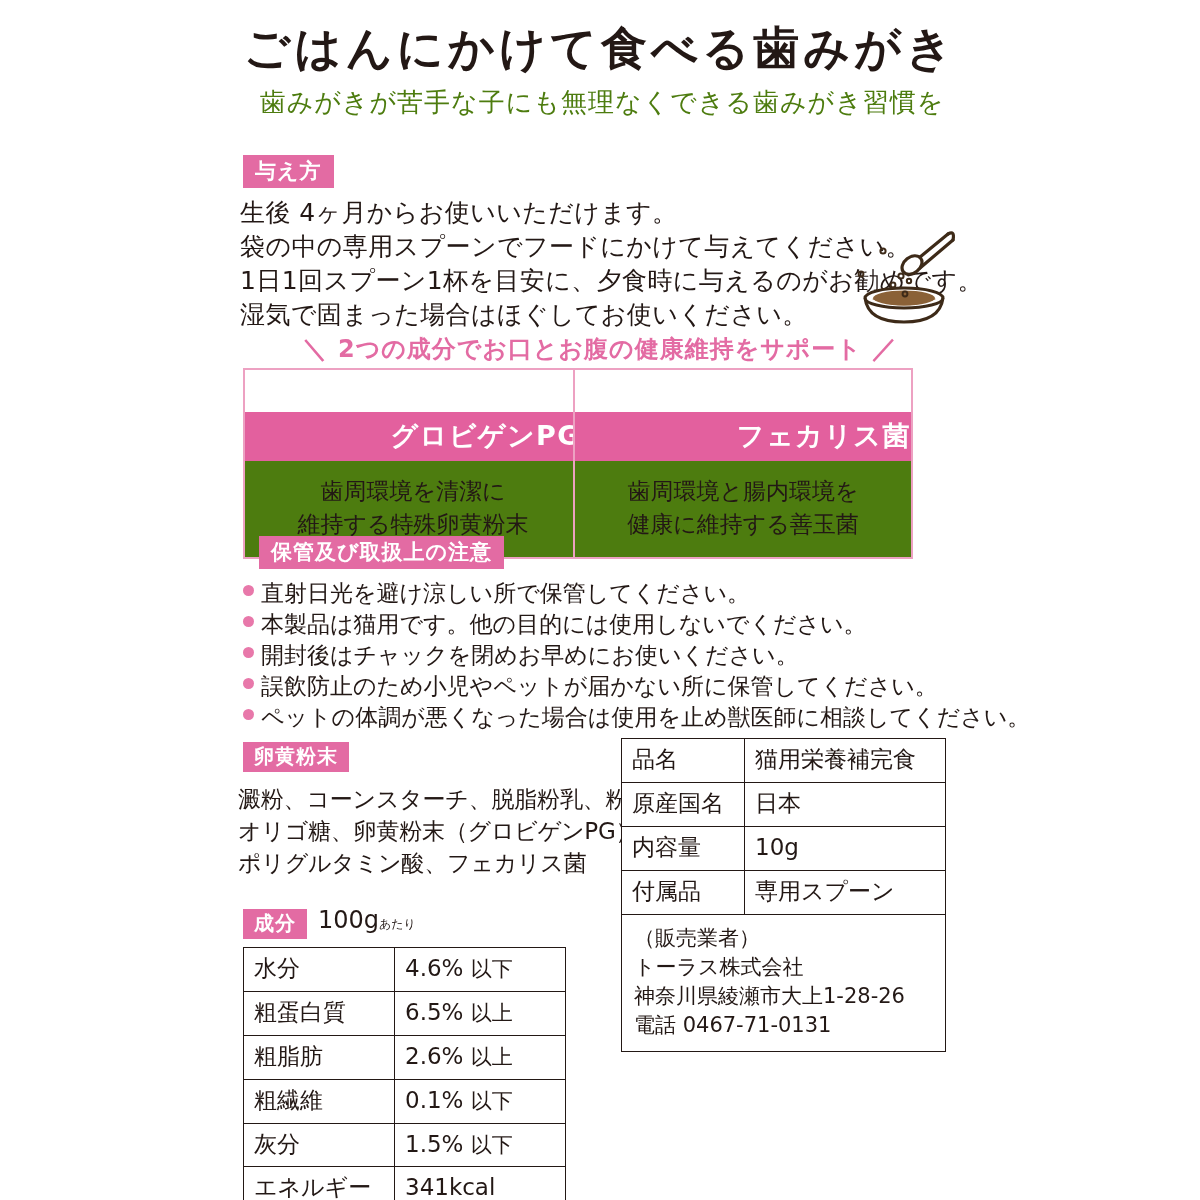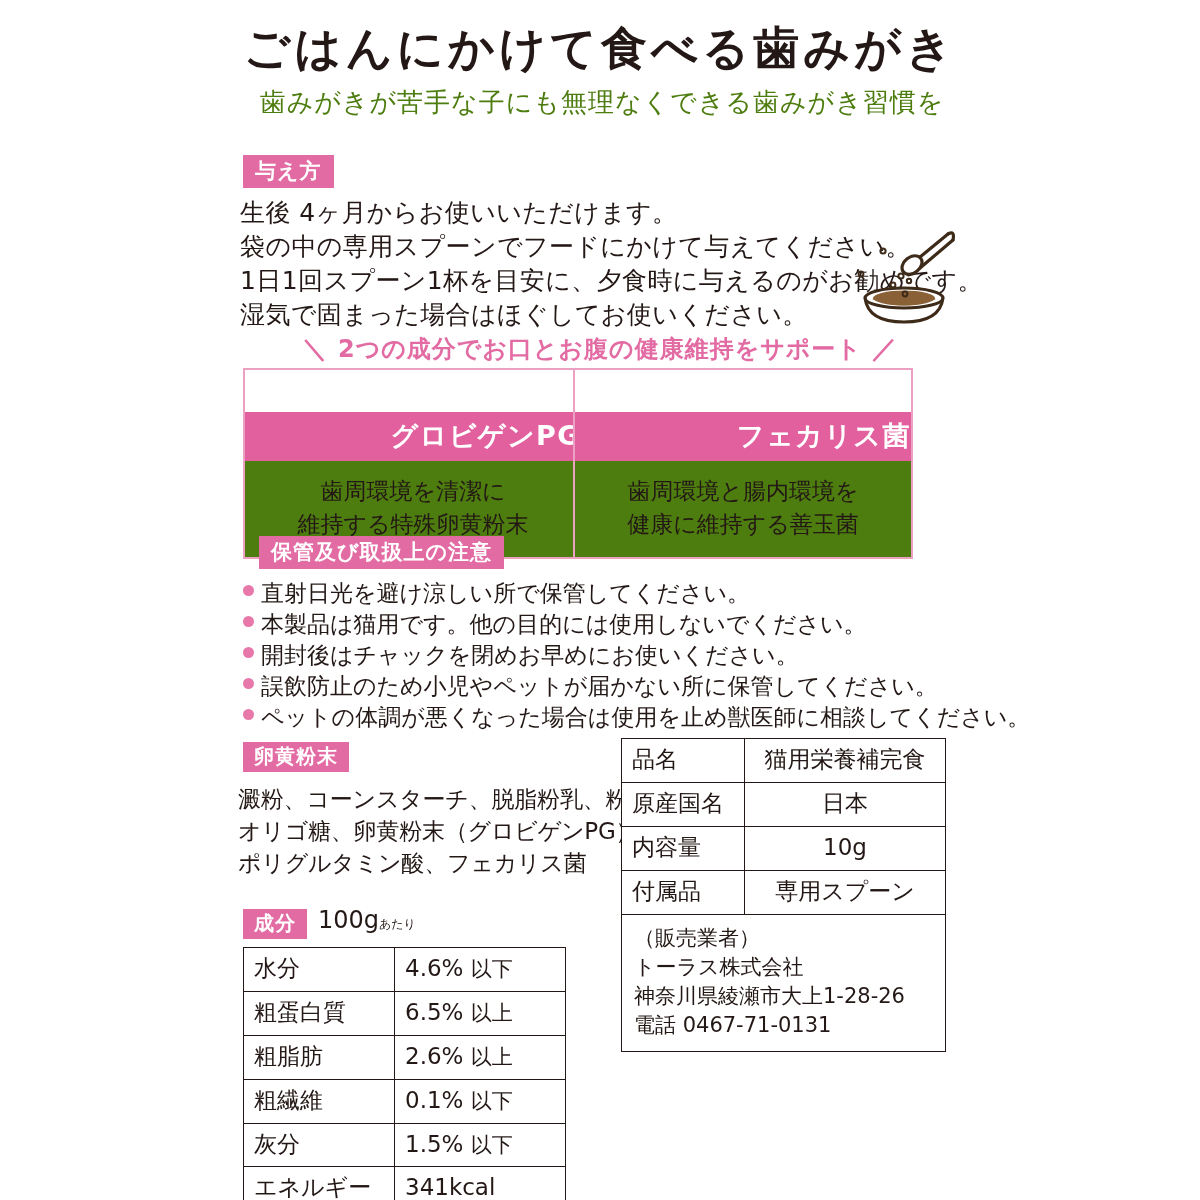--- a/index.html
+++ b/index.html
@@ -207,21 +207,21 @@
   
   #nutrition-table { top: 947px; left: 243px; }
   #nutrition-table td.n-key { width: 130px; margin-top: 40px; }
   #nutrition-table td.n-val { width: 150px; }
   .val-num { font-size: 23px; }
   .val-suffix { font-size: 21px; }
 
   
   #product-table { top: 738px; left: 621px; width: 325px; }
   #product-table td.p-key { width: 110px; }
-  #product-table td.p-val { width: 195px; text-align: center; }
+  #product-table td.p-val { width: 195px; }
   #product-table td.p-seller {
     font-size: 21px;
     line-height: 29px;
     padding: 9px 10px 11px 12px;
     white-space: normal;
   }
   #product-table td.p-seller div { white-space: nowrap; }
 </style>
 </head>
 <body>

